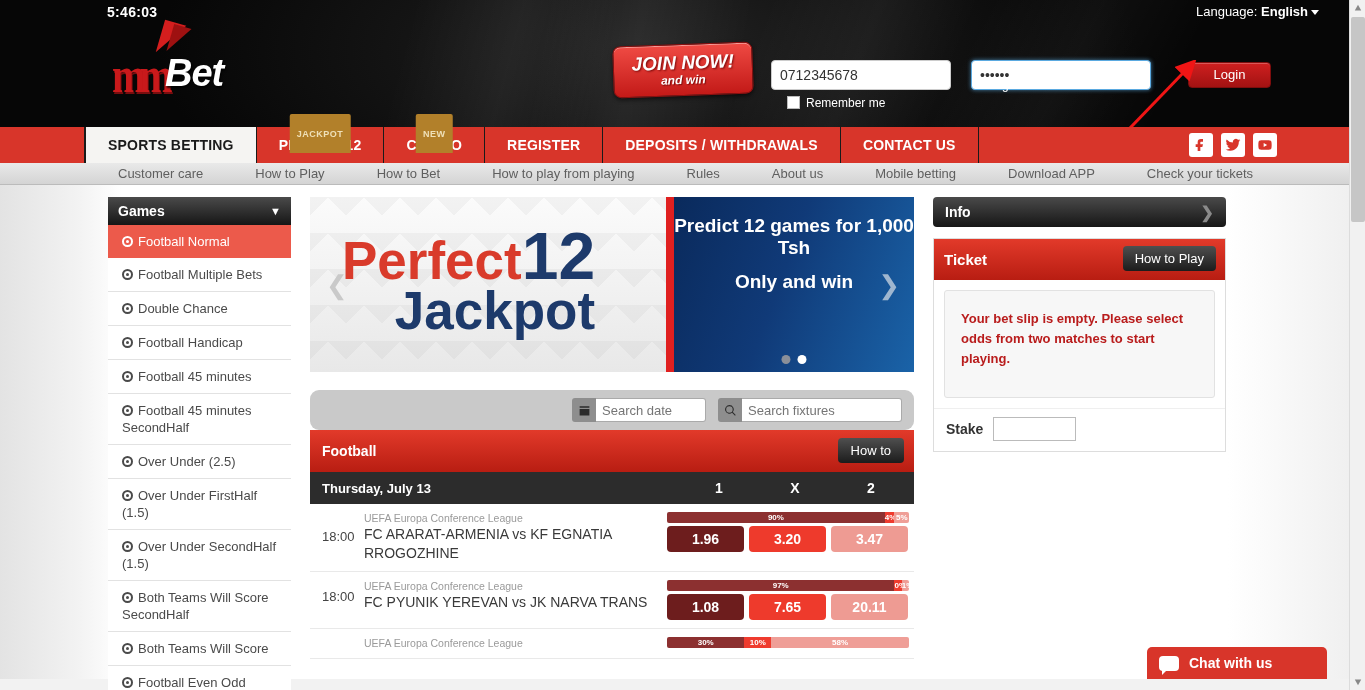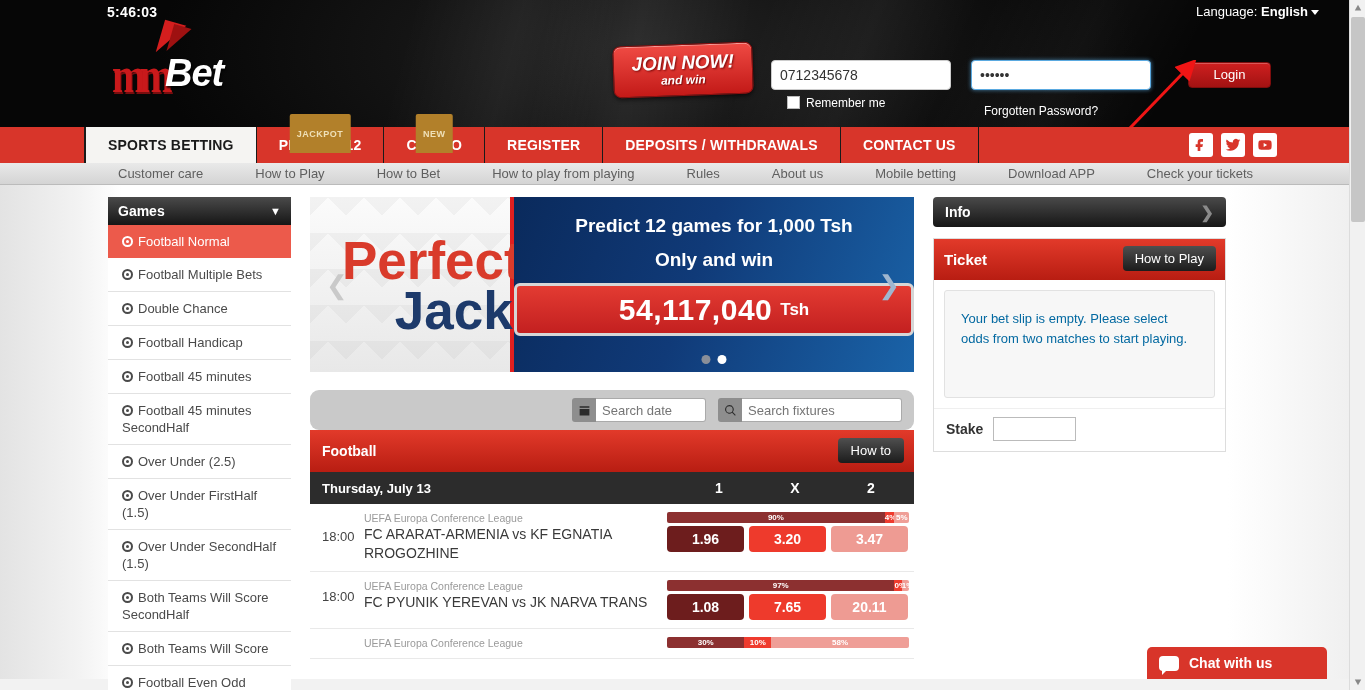--- a/index.html
+++ b/index.html
@@ -56,21 +56,21 @@
   .joinnow .l2 { color:#fff; font-size:12px; font-weight:bold; font-style:italic; text-shadow:1px 1px 1px #7d0b0b; margin-top:-1px;}
 
   .f-user { position:absolute; left:771px; top:60px; width:180px; height:30px;
             border:1px solid #ccc; border-radius:4px; background:#fff; padding:0 8px; font-size:14px; color:#333; }
   .f-pass { position:absolute; left:971px; top:60px; width:180px; height:30px;
             border:1px solid #5aa9e0; border-radius:4px; background:#fff; padding:0 8px; font-size:14px; color:#333;
             box-shadow: 0 0 4px rgba(90,169,224,.7);}
   .remember { position:absolute; left:787px; top:96px; color:#fff; font-size:12px; }
   .remember .cb { display:inline-block; width:13px; height:13px; background:#fff; border:1px solid #bbb;
                   vertical-align:-2px; margin-right:6px; }
-  .forgot { position:absolute; left:984px; top:104px; color:#fff; font-size:12px; text-decoration:none; }
+  .forgot { position:absolute; left:984px; top:78px; color:#fff; font-size:12px; text-decoration:none; }
   .login-btn { position:absolute; left:1188px; top:62px; width:83px; height:26px;
                background: linear-gradient(#cf2020, #a31212); border:1px solid #7e0d0d; border-radius:4px;
                color:#fff; font-size:13px; text-align:center; line-height:24px; cursor:pointer;
                box-shadow: inset 0 1px 0 rgba(255,255,255,.25);}
 
   
   .arrow-svg { position:absolute; left:1060px; top:60px; width:160px; height:125px; pointer-events:none; z-index:40; }
 
   
   .mainnav { position:relative; display:flex; height:36px; background:#d8352a; width:1349px; }
@@ -196,21 +196,21 @@
   .info-box .t { color:#fff; font-weight:bold; font-size:14px; }
   .info-box .arw { margin-left:auto; color:#8a8a8a; font-size:16px; font-weight:bold; }
   .ticket { margin-top:11px; border:1px solid #ddd; background:#fff; }
   .ticket-head { height:41px; background:linear-gradient(#e23a2a,#b81d12); display:flex; align-items:center;
                  padding:0 10px; position:relative; }
   .ticket-head .t { color:#fff; font-weight:bold; font-size:15px; }
   .htp-btn { position:absolute; right:9px; top:7px; background:linear-gradient(#4f4f4f,#1c1c1c); color:#fff;
              font-size:13px; padding:5px 12px; border-radius:4px; cursor:pointer; }
   .slip { margin:10px; border:1px solid #e2e2e2; background:#f7f7f7; border-radius:3px;
           padding:18px 16px; min-height:108px; }
-  .slip p { font-size:13px; color:#0369a1; line-height:20px; }
+  .slip p { font-size:13px; color:#b91c1c; line-height:20px;font-weight:bold; }
   .stake-row { display:flex; align-items:center; gap:10px; padding:8px 12px 10px; border-top:1px solid #efefef; }
   .stake-row .lb { font-size:14px; font-weight:bold; color:#333; }
   .stake-row input { width:83px; height:24px; border:1px solid #bbb; background:#fff; }
 
   
   .chat { position:absolute; right:22px; bottom:0; width:180px; height:32px;
           background:#d8352a; border-radius:5px 5px 0 0; display:flex; align-items:center;
           padding:0 12px; gap:10px; cursor:pointer; z-index:30; }
   .chat .bub { width:20px; height:15px; background:#fff; border-radius:4px; position:relative; }
   .chat .bub:after { content:''; position:absolute; left:3px; bottom:-4px; border-left:5px solid #fff;
@@ -368,24 +368,20 @@
               <div class="p12-line1">
                 <span class="perf">Perfect</span><span class="twelve">12</span>
               </div>
               <div class="p12-line2">Jackpot</div>
             </div>
           </div>
           <div class="redbar"></div>
           <div class="right">
             <div class="b-t1">Predict 12 games for 1,000 Tsh</div>
             <div class="b-t2">Only and win</div>
-            <div class="b-amount">
-              <span class="num">54,117,040</span>
-              <span class="cur">Tsh</span>
-            </div>
             <div class="b-dots">
               <i></i>
               <i class="on"></i>
             </div>
             <span class="b-next">❯</span>
           </div>
         </div>
 
         <div class="searchbar">
           <div class="s-group">

